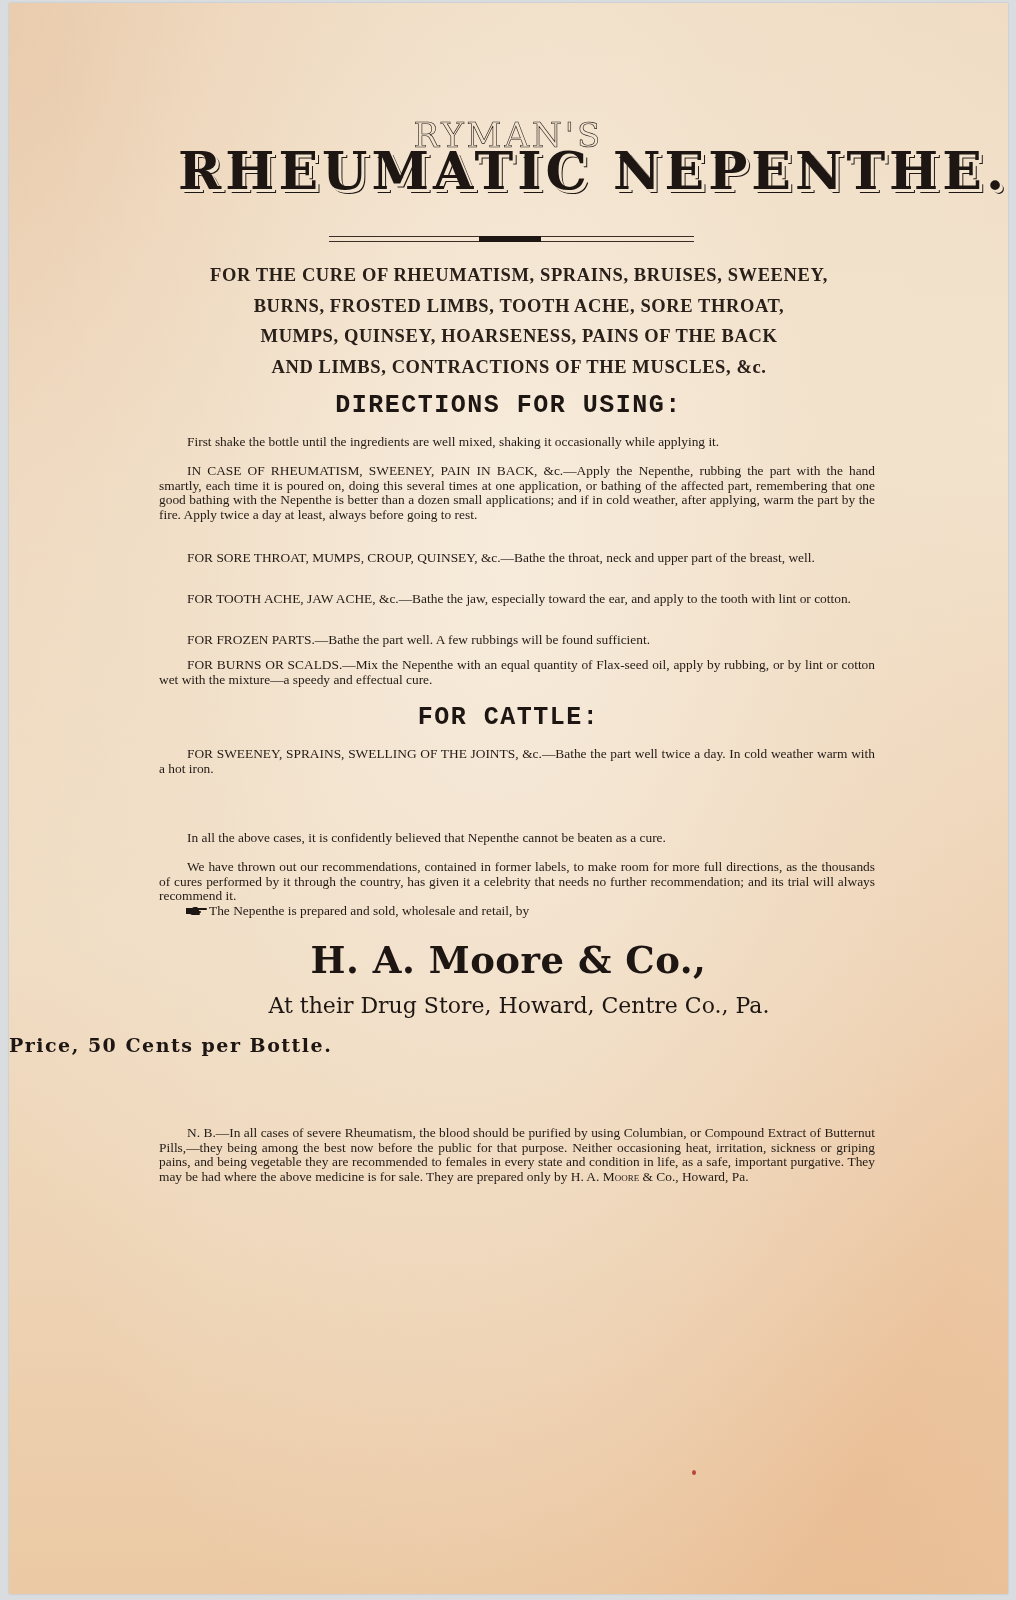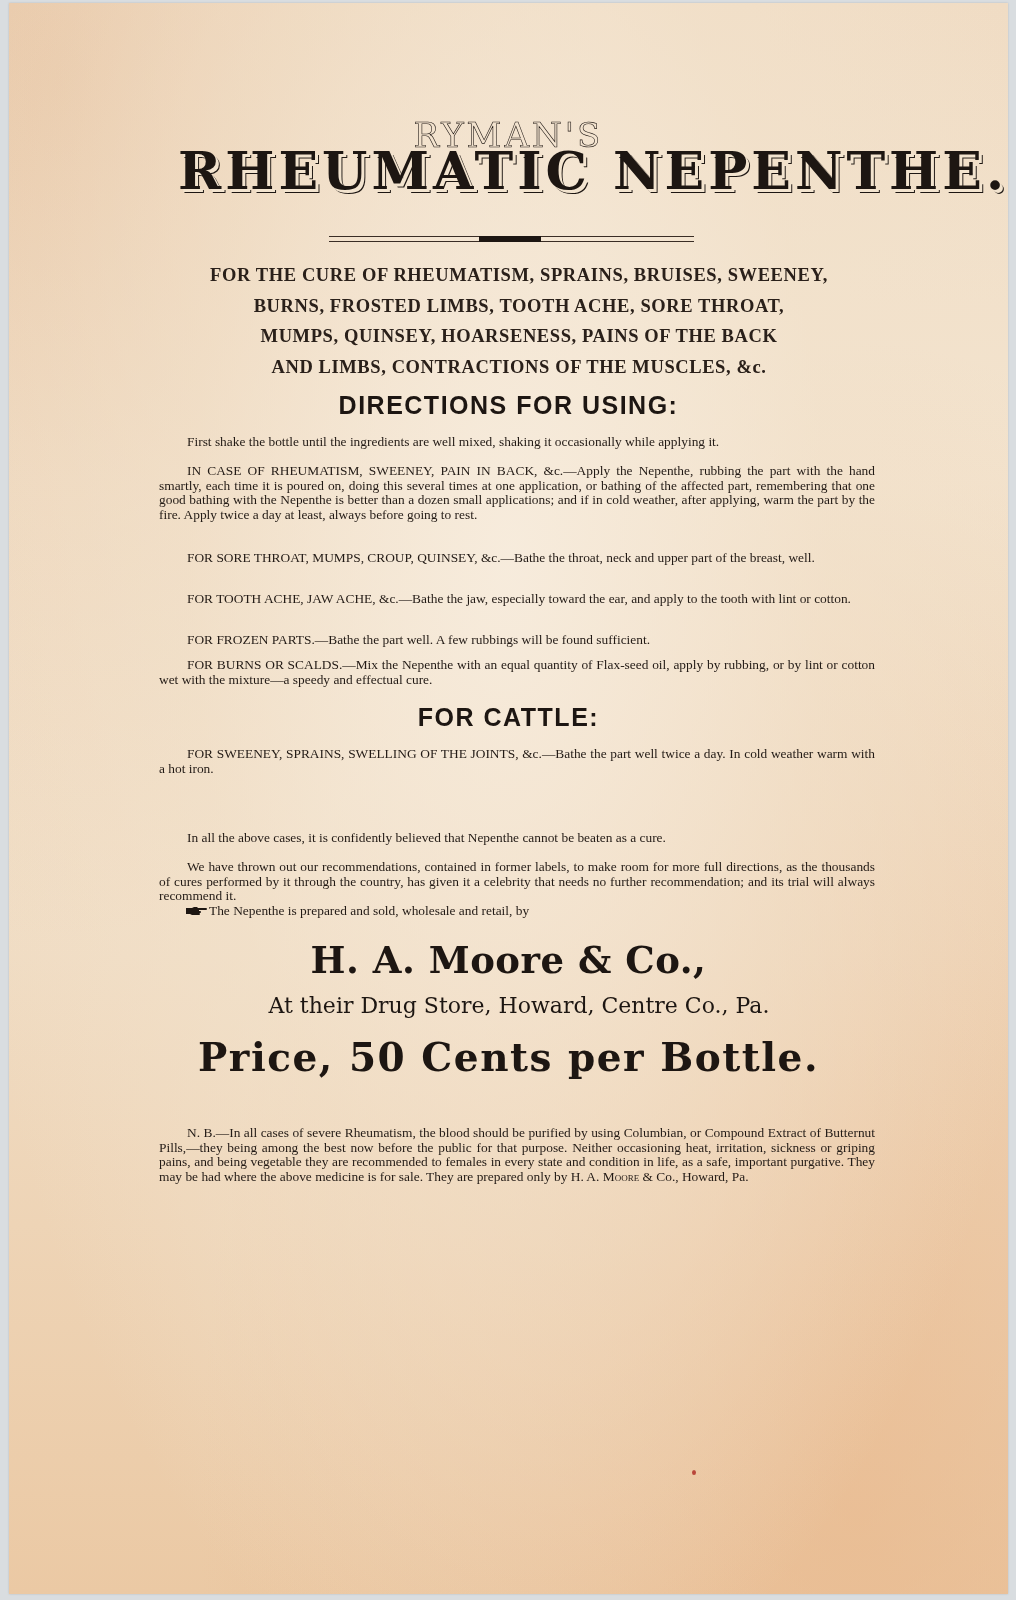--- a/index.html
+++ b/index.html
@@ -92,21 +92,21 @@
       letter-spacing: 0.6px;
       color: #2a201a;
       font-weight: bold;
     }
 
     .section-head {
       position: absolute;
       left: 0;
       width: 100%;
       text-align: center;
-      font-family: Liberation Sans, sans-serif;
+      font-family: Liberation Mono, monospace;
       font-weight: bold;
       font-size: 25px;
       letter-spacing: 1.5px;
       color: #1d1612;
     }
     .head-directions { top: 388px; }
     .head-cattle { top: 700px; }
 
     .para {
       position: absolute;
@@ -163,24 +163,24 @@
       font-family: "DejaVu Serif", serif;
       font-weight: normal;
       font-size: 22px;
       color: #1d1612;
     }
     .price {
       position: absolute;
       top: 1031px;
       left: 0;
       width: 100%;
-      text-align: center;
-      font-family: "DejaVu Serif", serif;
-      font-weight: bold;
-      font-size: 39px;
+      text-align: left;
+      font-family: "DejaVu Serif", serif;
+      font-weight: bold;
+      font-size: 19px;
       letter-spacing: 1.5px;
       color: #1d1612;
     }
     .nb {
       position: absolute;
       top: 1084px;
       left: 150px;
       width: 716px;
       font-family: "Liberation Serif", serif;
       font-size: 13.4px;

